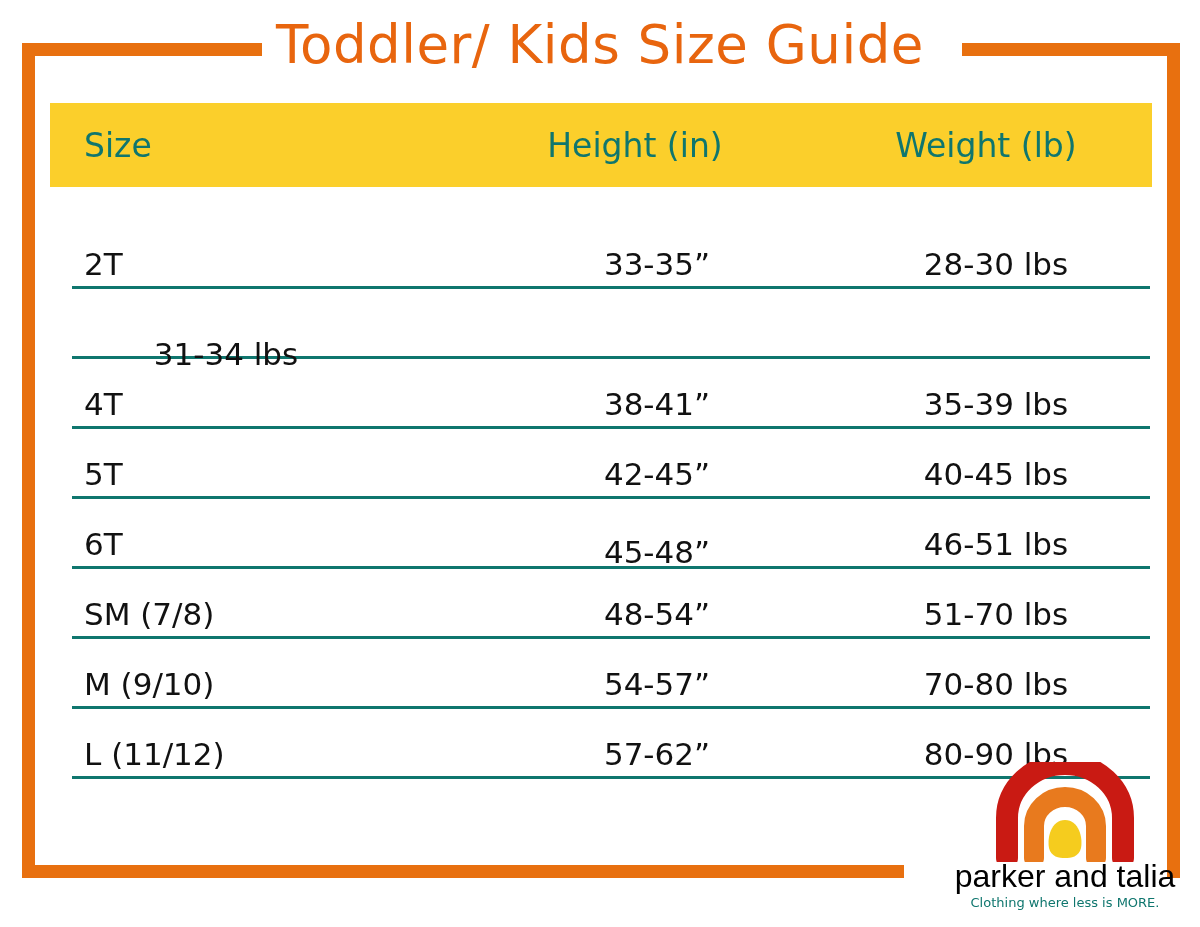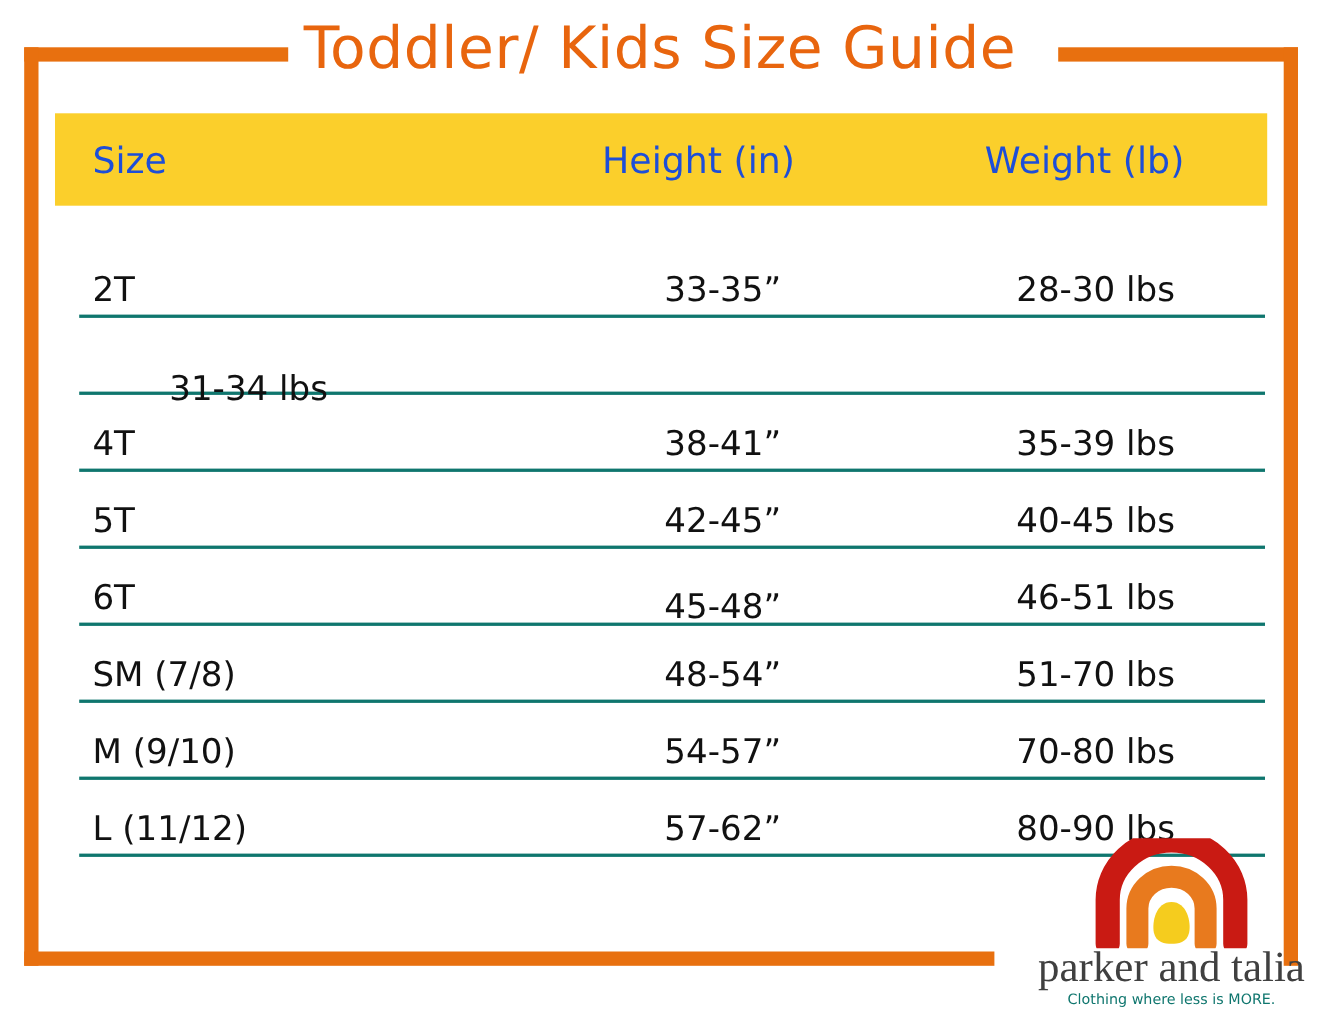--- a/index.html
+++ b/index.html
@@ -54,21 +54,21 @@
     width: 1102px;
   }
   .head-row {
     display: flex;
     background: #FBCF2B;
     height: 84px;
     align-items: center;
   }
   .head-cell {
     font-size: 33px;
-    color: #1d4ed8;
+    color: #0f766e;
     font-family: "DejaVu Sans", sans-serif;
     font-weight: 400;
   }
   .col-size   { width: 400px; padding-left: 34px; box-sizing: border-box; text-align: left; }
   .col-height { width: 370px; text-align: center; }
   .col-weight { width: 332px; text-align: center; }
 
   .body-rows { margin-top: 32px; }
   .row {
     display: flex;
@@ -97,23 +97,23 @@
   
   .logo {
     position: absolute;
     left: 940px;
     top: 762px;
     width: 250px;
     text-align: center;
   }
   .rainbow { display: block; margin: 0 auto; }
   .brand-name {
-    color: #404040;
-    font-size: 39px;
-    font-family: Liberation Serif, serif;
+    color: #000000;
+    font-size: 32px;
+    font-family: Liberation Sans, sans-serif;
     line-height: 1.05;
     margin-top: -2px;
     white-space: nowrap;
   }
   .brand-tagline {
     color: #0f766e;
     font-size: 13px;
     font-family: "DejaVu Sans", sans-serif;
     margin-top: 1px;
     white-space: nowrap;

